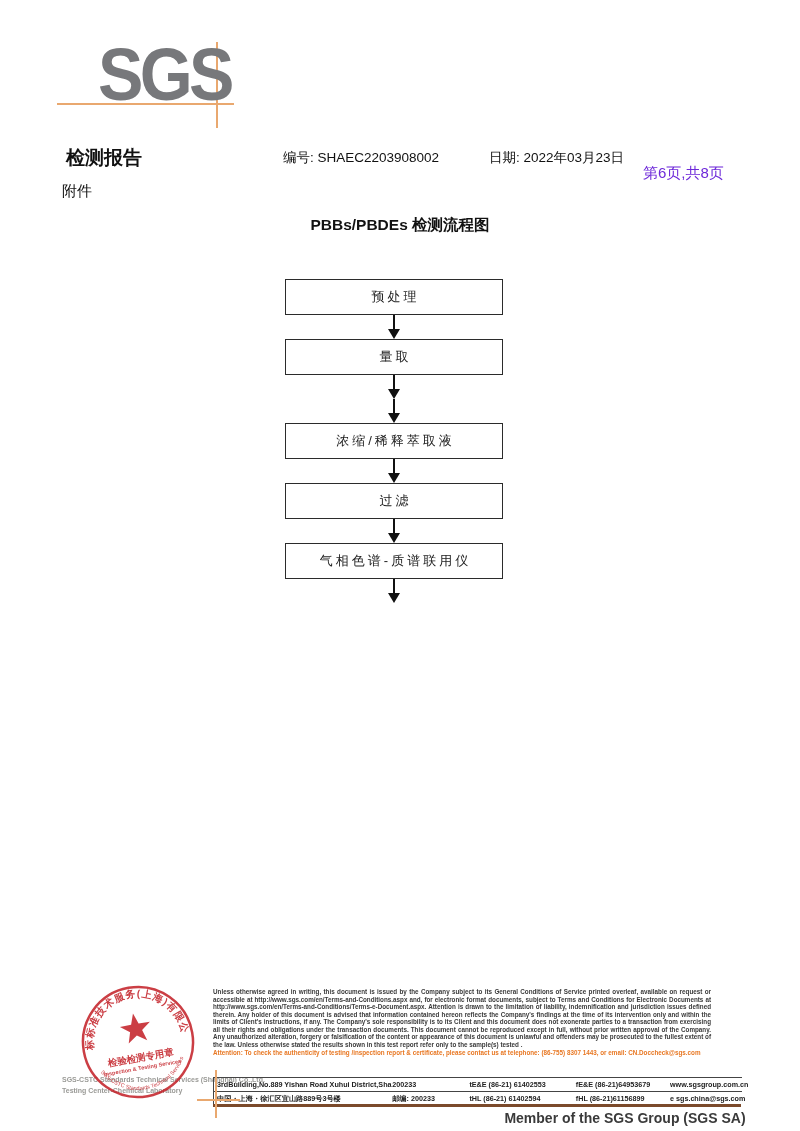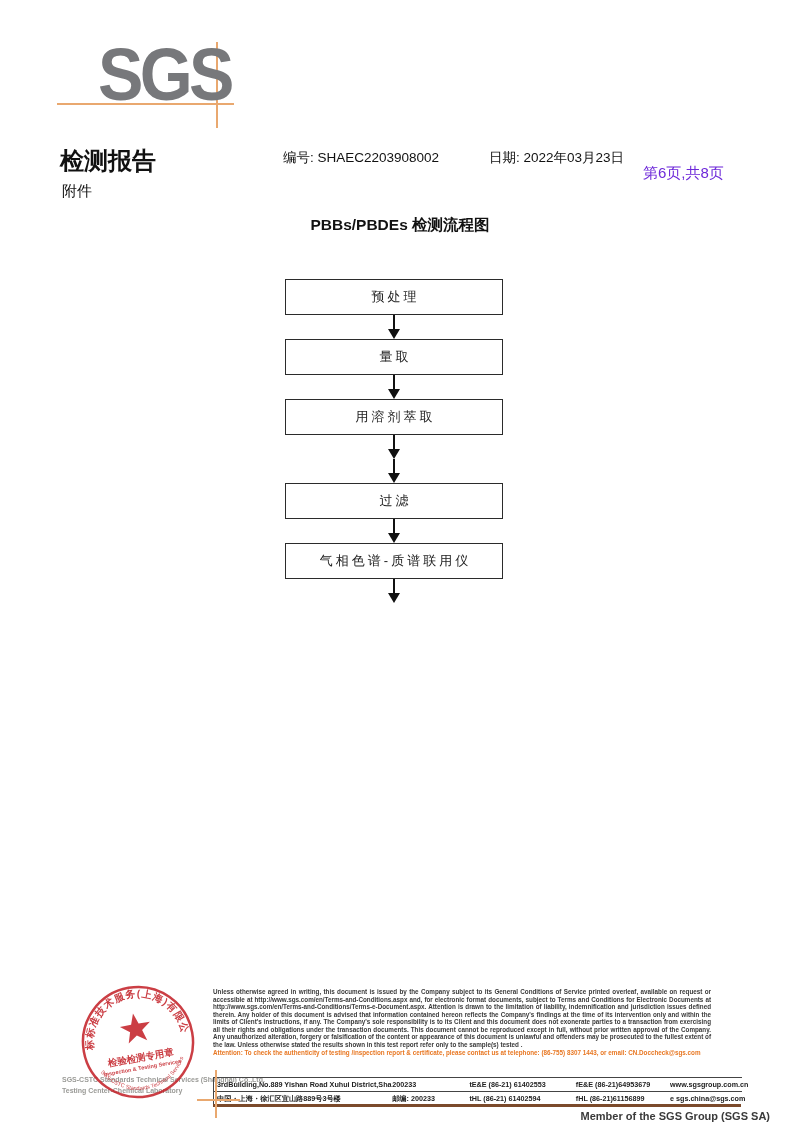--- a/index.html
+++ b/index.html
@@ -6,21 +6,21 @@
   .page{position:relative;width:800px;height:1131px;background:#ffffff;overflow:hidden;
         font-family:"Liberation Sans","DejaVu Sans",sans-serif;color:#1a1a1a;}
 
   
   .logo-text{position:absolute;left:98px;top:32px;font-size:74px;font-weight:bold;
              color:#77787B;letter-spacing:-4px;transform:scaleX(.92);transform-origin:left;}
   .logo-hline{position:absolute;left:57px;top:103px;width:177px;height:2px;background:#E9A86F;}
   .logo-vline{position:absolute;left:216px;top:42px;width:2px;height:86px;background:#E9A86F;}
 
   
-  .hdr-title{position:absolute;left:60px;top:145px;font-size:24px;font-weight:bold;color:#111;}
+  .hdr-title{position:absolute;left:66px;top:145px;font-size:19px;font-weight:bold;color:#111;}
   .hdr-no{position:absolute;left:283px;top:149px;font-size:13.5px;color:#111;}
   .hdr-date{position:absolute;left:489px;top:149px;font-size:13.5px;color:#111;}
   .hdr-page{position:absolute;left:643px;top:164px;font-size:15px;color:#6d28d9;}
   .hdr-attachment{position:absolute;left:62px;top:182px;font-size:15px;font-weight:normal;color:#111;}
 
   
   .flow-title{position:absolute;left:0;top:215px;width:800px;text-align:center;
               font-size:15.5px;font-weight:bold;color:#111;}
   .flow{position:absolute;left:285px;top:279px;width:218px;display:flex;flex-direction:column;align-items:center;}
   .fbox{width:218px;height:36px;border:1.5px solid #2b2b2b;box-sizing:border-box;background:#fff;
@@ -37,22 +37,22 @@
   .addr-table{position:absolute;left:213px;top:1077px;width:528px;font-size:7.2px;font-weight:bold;color:#222;
               border-top:1px solid #444;border-left:1px solid #444;}
   .addr-row{display:flex;align-items:center;height:13px;border-bottom:1px solid #444;white-space:nowrap;}
   .addr-row:last-child{border-bottom:none;}
   .a-addr{width:186px;padding-left:3px;overflow:hidden;}
   .a-post{width:64px;}
   .a-tel{width:113px;padding-left:17px;}
   .a-fax{width:100px;}
   .a-right{width:72px;}
   .brown-line{position:absolute;left:213px;top:1104px;width:528px;height:3px;background:#7B4A2B;}
-  .member{position:absolute;left:480px;top:1110px;width:290px;text-align:right;
-          font-size:11px;font-weight:bold;color:#3a3a3a;}
+  .member{position:absolute;left:480px;top:1110px;width:290px;text-align:center;
+          font-size:14px;font-weight:bold;color:#3a3a3a;}
   .cross-v{position:absolute;left:215px;top:1070px;width:2px;height:48px;background:#E9A86F;}
   .cross-h{position:absolute;left:197px;top:1099px;width:43px;height:2px;background:#E9A86F;}
 
   .stamp{position:absolute;left:68px;top:972px;width:140px;height:140px;opacity:.88;}
 </style>
 </head>
 <body>
 
 <div class="page">
 
@@ -81,27 +81,27 @@
           <polygon points="1,14 13,14 7,24" fill="#111"></polygon>
         </svg>
     </div>
     <div class="fbox">量取</div>
     <div class="arrow">
       <svg width="14" height="24">
           <line x1="7" y1="0" x2="7" y2="15" stroke="#111" stroke-width="2"></line>
           <polygon points="1,14 13,14 7,24" fill="#111"></polygon>
         </svg>
     </div>
-    <div class="fbox">用溶剂萃取</div>
     <div class="arrow">
       <svg width="14" height="24">
           <line x1="7" y1="0" x2="7" y2="15" stroke="#111" stroke-width="2"></line>
           <polygon points="1,14 13,14 7,24" fill="#111"></polygon>
         </svg>
     </div>
+    <div class="fbox">浓缩/稀释萃取液</div>
     <div class="arrow">
       <svg width="14" height="24">
           <line x1="7" y1="0" x2="7" y2="15" stroke="#111" stroke-width="2"></line>
           <polygon points="1,14 13,14 7,24" fill="#111"></polygon>
         </svg>
     </div>
     <div class="fbox">过滤</div>
     <div class="arrow">
       <svg width="14" height="24">
           <line x1="7" y1="0" x2="7" y2="15" stroke="#111" stroke-width="2"></line>

